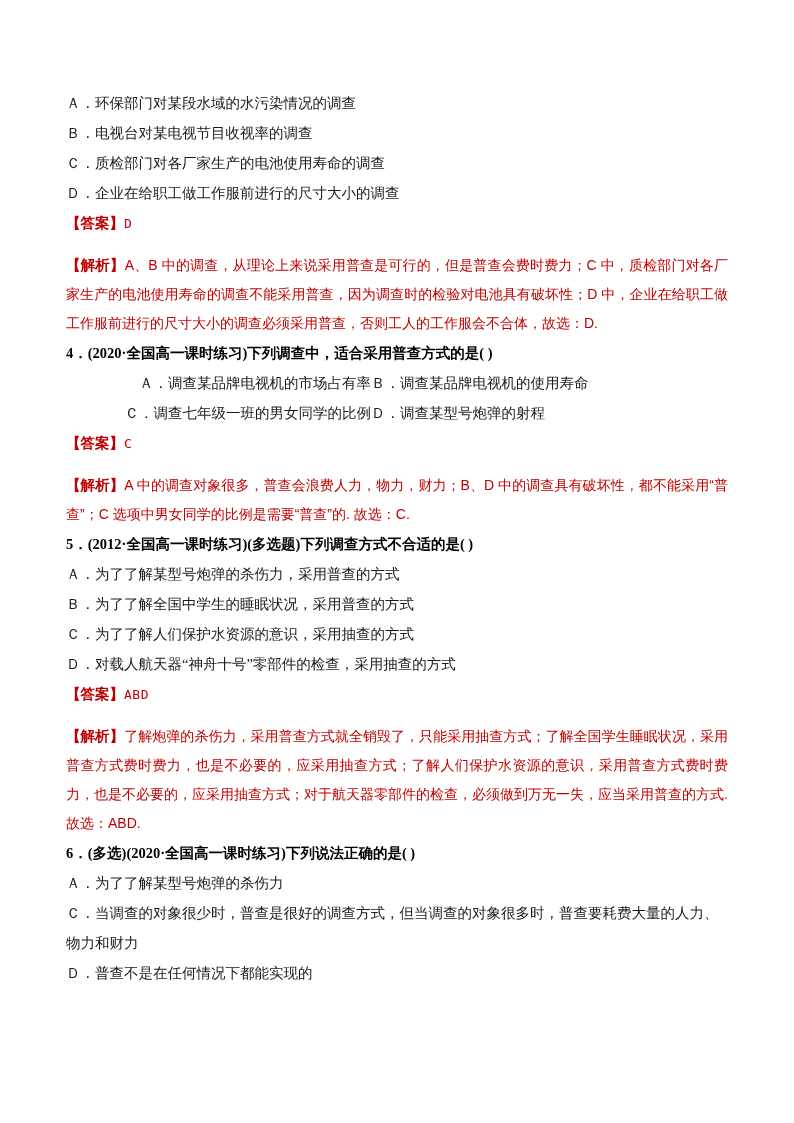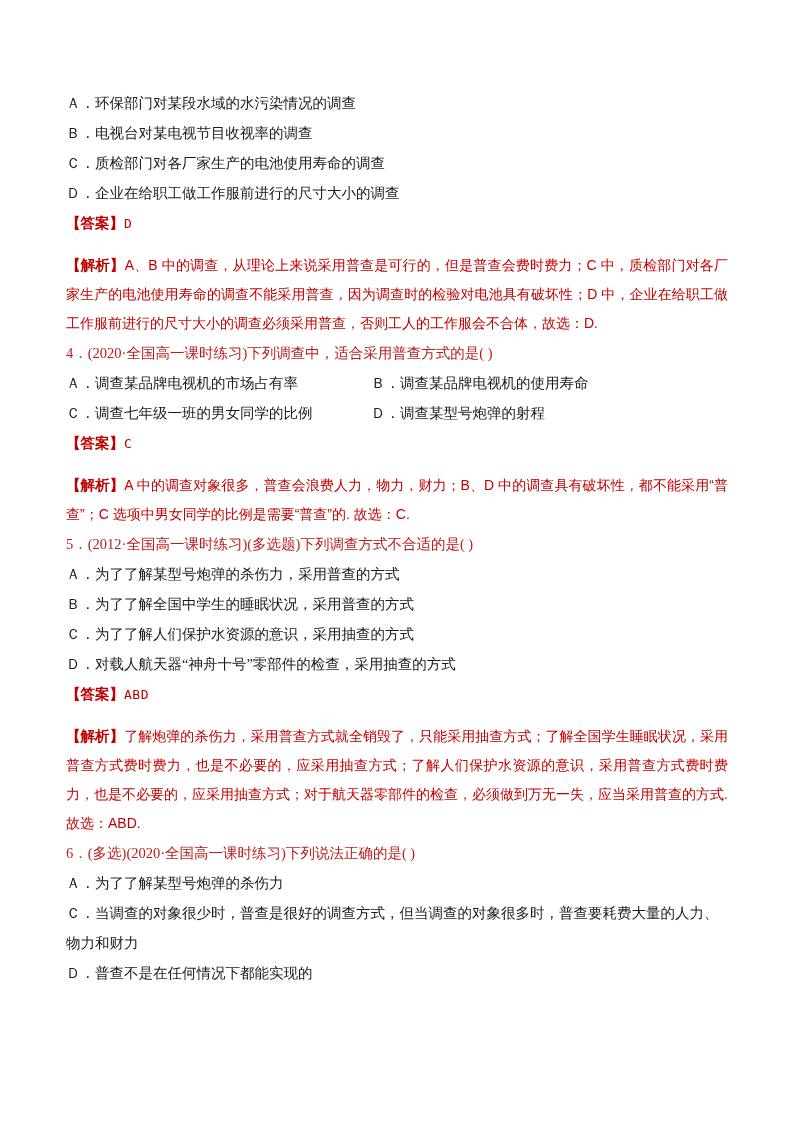--- a/index.html
+++ b/index.html
@@ -19,36 +19,38 @@
     height: 1123px;
     box-sizing: border-box;
     padding: 88px 66px 40px 66px;
   }
   .block {
     margin-bottom: 0;
   }
   .q-line {
     font-size: 14.5px;
     line-height: 30px;
-    color: #b91c1c;
+    color: #000000;
+    font-weight: bold;
   }
   .opt-line {
     font-size: 14.5px;
     line-height: 30px;
     color: #1a1a1a;
   }
   .opt-two {
     display: flex;
     font-size: 14.5px;
     line-height: 30px;
     color: #1a1a1a;
   }
   .opt-two > span:first-child {
     width: 305px;
     flex: 0 0 305px;
+    text-align: right;
   }
   .ans-line {
     font-size: 14.5px;
     line-height: 30px;
     color: #c00000;
     font-family: "Liberation Sans", "DejaVu Sans", sans-serif;
   }
   .tag {
     color: #c00000;
     font-weight: bold;

